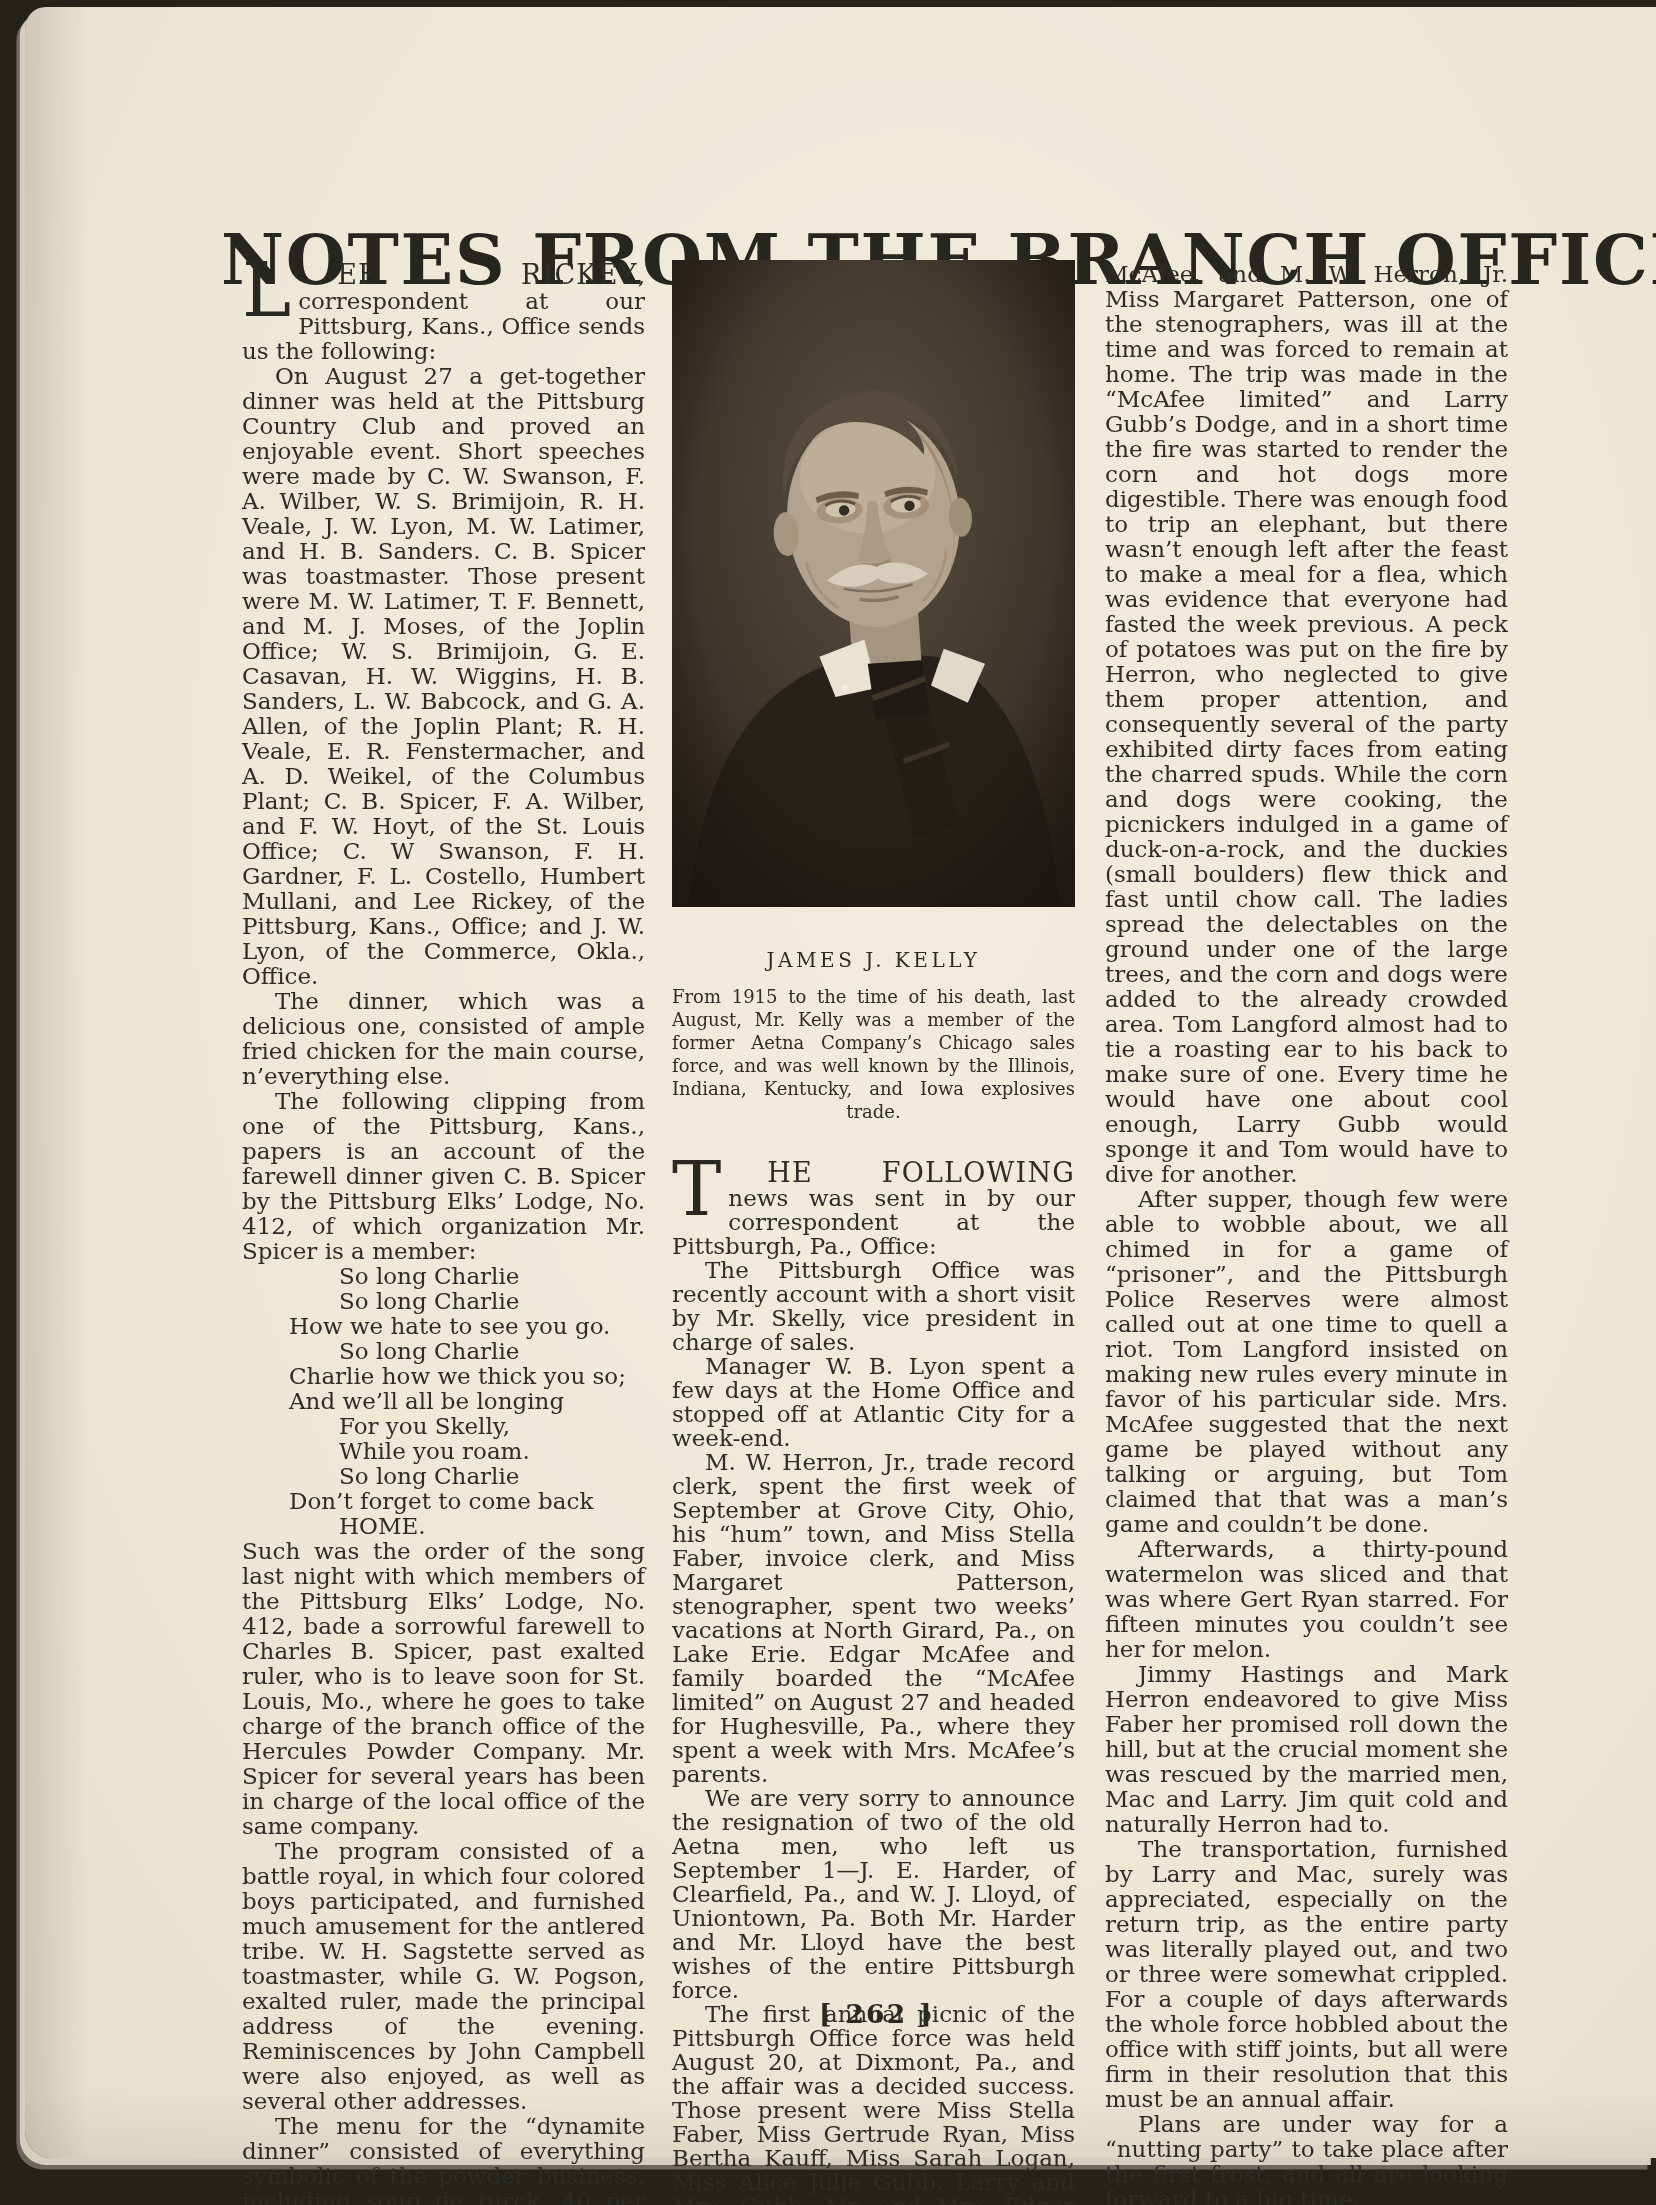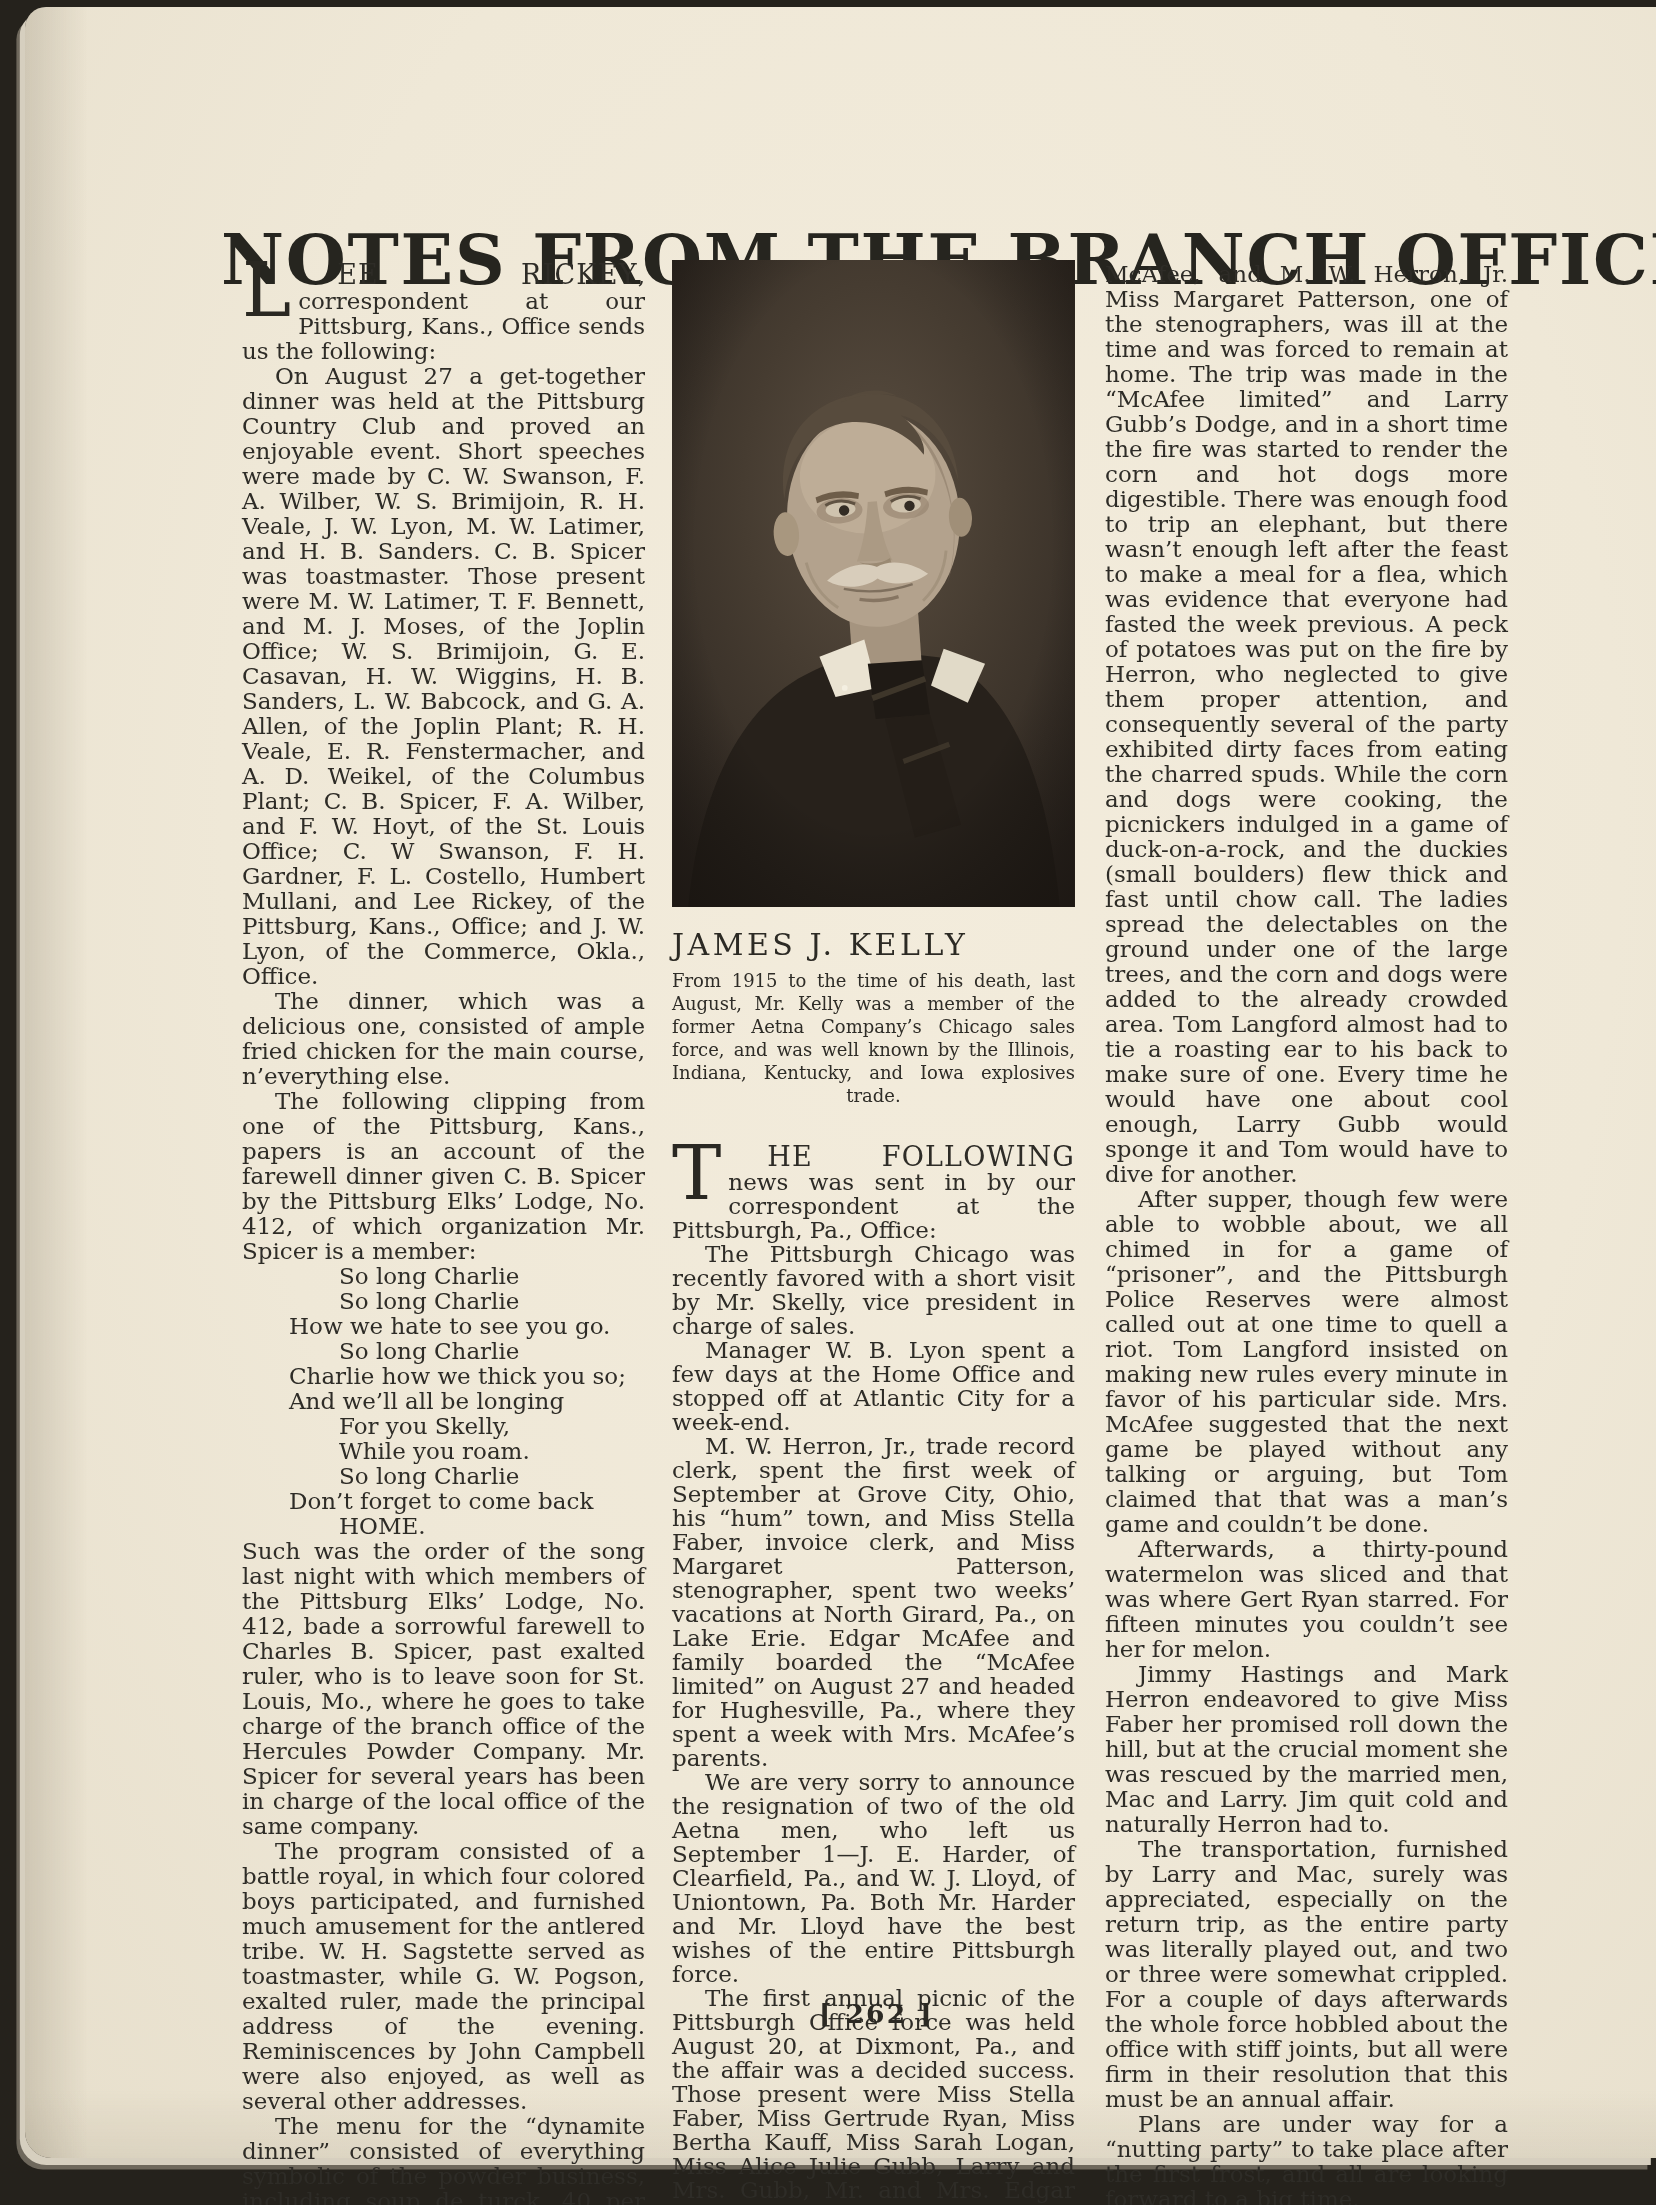--- a/index.html
+++ b/index.html
@@ -46,22 +46,22 @@
   .poem { margin:0; }
   .poem-line { line-height:25px; }
   .poem-line.ind1 { padding-left:47px; }
   .poem-line.ind2 { padding-left:97px; }
   figure.portrait { margin:0 0 38px 0; }
   .photo {
     width:403px; height:647px; overflow:hidden;
     background:#342c24; font-size:0;
   }
   .cap-title {
-    margin-top:25px; text-align:left;
-    font-size:30px; letter-spacing:3.5px; color:#2c2a24;
+    margin-top:41px; text-align:center;
+    font-size:20px; letter-spacing:3.5px; color:#2c2a24;
   }
   .cap-text {
     margin:11.5px 0 0 0;
     font-size:18px; line-height:23px;
     text-align:justify; text-align-last:center; hyphens:auto;
   }
   .folio {
     position:absolute; left:196px; width:1311px; top:1991px;
     text-align:center; font-size:26.5px; font-weight:700;
     letter-spacing:2.3px; color:#2b2923;
@@ -155,21 +155,21 @@
           <circle cx="300" cy="744" r="5" fill="#f4efe1"></circle>
           <rect width="700" height="1125" fill="url(#vig)"></rect>
         </svg>
       </div>
       <figcaption>
         <div class="cap-title">JAMES J. KELLY</div>
         <p class="cap-text">From 1915 to the time of his death, last August, Mr. Kelly was a member of the former Aetna Company’s Chicago sales force, and was well known by the Illinois, Indiana, Kentucky, and Iowa explosives trade.</p>
       </figcaption>
     </figure>
     <p class="para"><span class="dropcap">T</span><span class="lead-caps">HE FOLLOWING</span><span> news was sent in by our correspondent at the Pittsburgh, Pa., Office:</span></p>
-    <p class="para ind">The Pittsburgh Chicago was recently favored with a short visit by Mr. Skelly, vice president in charge of sales.</p>
+    <p class="para ind">The Pittsburgh Office was recently account with a short visit by Mr. Skelly, vice president in charge of sales.</p>
     <p class="para ind">Manager W. B. Lyon spent a few days at the Home Office and stopped off at Atlantic City for a week-end.</p>
     <p class="para ind">M. W. Herron, Jr., trade record clerk, spent the first week of September at Grove City, Ohio, his “hum” town, and Miss Stella Faber, invoice clerk, and Miss Margaret Patterson, stenographer, spent two weeks’ vacations at North Girard, Pa., on Lake Erie. Edgar McAfee and family boarded the “McAfee limited” on August 27 and headed for Hughesville, Pa., where they spent a week with Mrs. McAfee’s parents.</p>
     <p class="para ind">We are very sorry to announce the resignation of two of the old Aetna men, who left us September 1—J. E. Harder, of Clearfield, Pa., and W. J. Lloyd, of Uniontown, Pa. Both Mr. Harder and Mr. Lloyd have the best wishes of the entire Pittsburgh force.</p>
     <p class="para ind">The first annual picnic of the Pittsburgh Office force was held August 20, at Dixmont, Pa., and the affair was a decided success. Those present were Miss Stella Faber, Miss Gertrude Ryan, Miss Bertha Kauff, Miss Sarah Logan, Miss Alice Julie Gubb, Larry and Mrs. Gubb, Mr. and Mrs. Edgar McAfee, Jimmy Hastings, Tom Langford, Jimmy</p>
   </div>
 
   <div class="col col-right">
     <p class="para">McAfee, and M. W. Herron, Jr. Miss Margaret Patterson, one of the stenographers, was ill at the time and was forced to remain at home. The trip was made in the “McAfee limited” and Larry Gubb’s Dodge, and in a short time the fire was started to render the corn and hot dogs more digestible. There was enough food to trip an elephant, but there wasn’t enough left after the feast to make a meal for a flea, which was evidence that everyone had fasted the week previous. A peck of potatoes was put on the fire by Herron, who neglected to give them proper attention, and consequently several of the party exhibited dirty faces from eating the charred spuds. While the corn and dogs were cooking, the picnickers indulged in a game of duck-on-a-rock, and the duckies (small boulders) flew thick and fast until chow call. The ladies spread the delectables on the ground under one of the large trees, and the corn and dogs were added to the already crowded area. Tom Langford almost had to tie a roasting ear to his back to make sure of one. Every time he would have one about cool enough, Larry Gubb would sponge it and Tom would have to dive for another.</p>
     <p class="para ind">After supper, though few were able to wobble about, we all chimed in for a game of “prisoner”, and the Pittsburgh Police Reserves were almost called out at one time to quell a riot. Tom Langford insisted on making new rules every minute in favor of his particular side. Mrs. McAfee suggested that the next game be played without any talking or arguing, but Tom claimed that that was a man’s game and couldn’t be done.</p>
     <p class="para ind">Afterwards, a thirty-pound watermelon was sliced and that was where Gert Ryan starred. For fifteen minutes you couldn’t see her for melon.</p>

